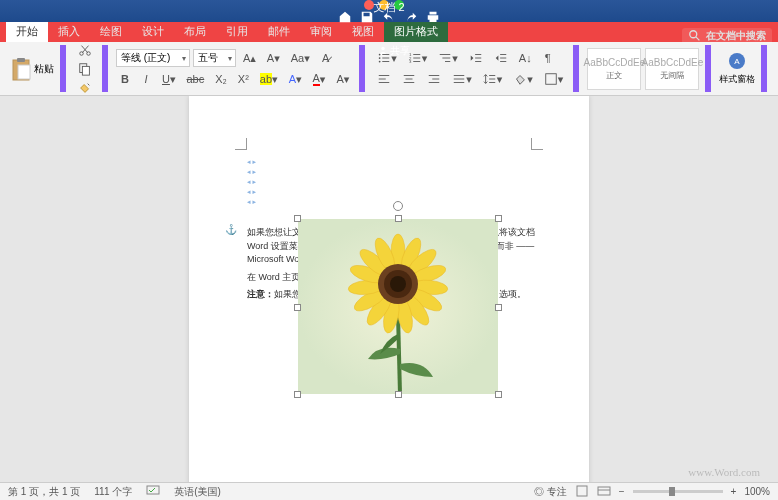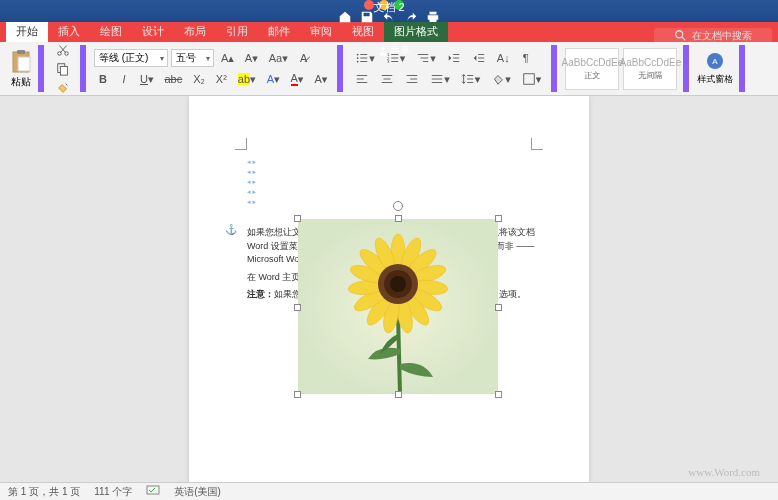--- a/index.html
+++ b/index.html
@@ -5,32 +5,32 @@
 * { margin: 0; padding: 0; box-sizing: border-box; font-family: -apple-system, "PingFang SC", sans-serif; }
 body { width: 778px; height: 500px; background: #e6e6e6; overflow: hidden; position: relative; }
 
 .titlebar { height: 22px; background: linear-gradient(#2a5699, #1e4a8c); display: flex; align-items: center; padding: 0 6px; color: #fff; flex-direction: column; }
 .traffic { display: flex; gap: 5px; margin-right: 10px; }
 .dot { width: 10px; height: 10px; border-radius: 50%; }
 .dot.r { background: #ff5f57; } .dot.y { background: #ffbd2e; } .dot.g { background: #28ca42; }
 .qat { display: flex; gap: 8px; align-items: center; }
 .qat svg { width: 14px; height: 14px; fill: #fff; }
 .title-center { position: absolute; left: 50%; transform: translateX(-50%); font-size: 11px; color: #fff; }
-.search-box { margin-left: auto; display: flex; align-items: center; background: rgba(255,255,255,0.12); border-radius: 3px; padding: 1px 20px; font-size: 10px; color: #e0e0e0; gap: 4px; }
+.search-box { margin-left: auto; display: flex; align-items: center; background: rgba(255,255,255,0.12); border-radius: 3px; padding: 1px 6px; font-size: 10px; color: #e0e0e0; gap: 4px; font-weight: bold; }
 .share { margin-left: 8px; font-size: 10px; color: #fff; display: flex; align-items: center; gap: 0; }
 
 .tabs { height: 20px; background: #ef4444; display: flex; padding-left: 6px; }
 .tab { padding: 2px 10px; font-size: 11px; color: #e8e8e8; cursor: pointer; }
 .tab.active { background: #fff; color: #333; }
 .tab.contextual { background: #2d6b3e; color: #fff; }
 
 .ribbon { height: 54px; background: #f3f3f3; border-bottom: 1px solid #ccc; display: flex; padding: 3px 4px; gap: 2px; }
 .group { border-right: 6px solid #8b5cf6; padding: 2px 6px; display: flex; flex-direction: column; justify-content: center; gap: 3px; }
 .paste-group { align-items: center; }
-.paste-btn { display: flex; flex-direction: column; align-items: center; gap: 2px; }
+.paste-btn { display: flex; flex-direction: row; align-items: center; gap: 2px; }
 .row { display: flex; gap: 3px; align-items: center; }
 .combo { height: 18px; border: 1px solid #ccc; background: #fff; font-size: 10px; padding: 0 14px 0 4px; position: relative; display: flex; align-items: center; }
 .combo::after { content: '▾'; position: absolute; right: 3px; font-size: 8px; color: #666; }
 .rbtn { height: 18px; min-width: 18px; border: 1px solid transparent; display: flex; align-items: center; justify-content: center; font-size: 11px; color: #555; cursor: pointer; padding: 0 3px; }
 .style-tile { width: 54px; height: 42px; border: 1px solid #d8d8d8; background: #fff; display: flex; flex-direction: column; align-items: center; justify-content: center; font-size: 8px; color: #888; }
 .style-tile .preview { font-size: 10px; color: #aaa; }
 .style-tile .label { font-size: 8px; color: #666; margin-top: 2px; }
 
 .doc-area { position: absolute; top: 96px; bottom: 18px; left: 0; right: 0; overflow: hidden; display: flex; justify-content: center; }
 .page { width: 400px; height: 560px; background: #fff; margin-top: 0; box-shadow: 0 0 5px rgba(0,0,0,0.15); position: relative; }
@@ -355,13 +355,29 @@
 <div class="watermark">www.Word.com</div>
 
 <div class="statusbar">
   <span>第 1 页，共 1 页</span>
   <span>111 个字</span>
   <span><svg width="14" height="12" viewBox="0 0 14 12">
         <rect x="1" y="1" width="12" height="8" fill="none" stroke="#888"></rect>
         <path d="M3 5l2 2 4-4" stroke="#4a4" fill="none"></path>
       </svg></span>
   <span>英语(美国)</span>
+  <div class="sb-right">
+    <span>◎ <span>专注</span></span>
+    <span><svg width="14" height="12" viewBox="0 0 14 12">
+          <rect x="2" y="1" width="10" height="10" fill="none" stroke="#888"></rect>
+        </svg></span>
+    <span><svg width="14" height="12" viewBox="0 0 14 12">
+          <rect x="1" y="2" width="12" height="8" fill="none" stroke="#888"></rect>
+          <line x1="1" y1="5" x2="13" y2="5" stroke="#888"></line>
+        </svg></span>
+    <span>−</span>
+    <div class="zoom-slider">
+        <div class="zoom-thumb"></div>
+      </div>
+    <span>+</span>
+    <span>100%</span>
+  </div>
 </div>
 
 </body></html>

